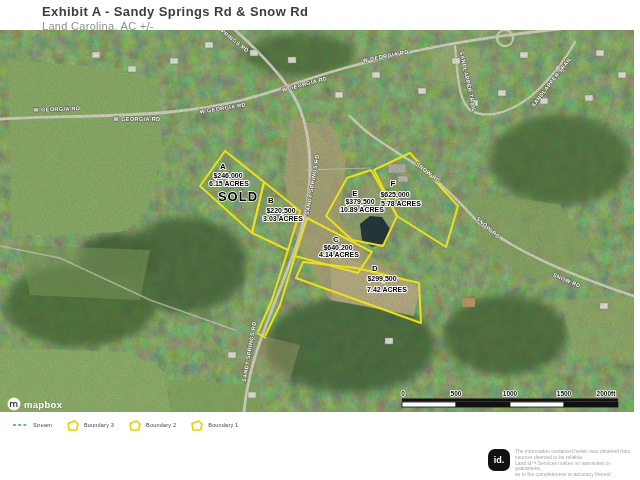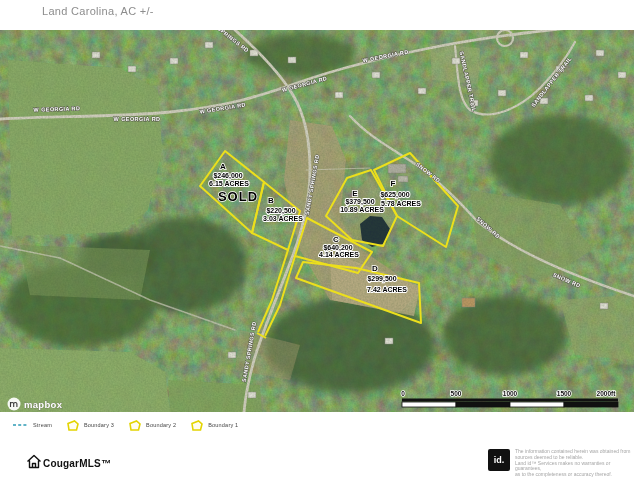--- a/index.html
+++ b/index.html
@@ -22,31 +22,32 @@
   .mbx{font:600 9.5px "Liberation Sans",sans-serif;fill:#ffffff;stroke:#6b6b60;stroke-width:.5px;paint-order:stroke;letter-spacing:.3px;}
   
   .legend{position:absolute;left:0;top:412px;width:640px;height:26px;background:#ffffff;
           display:flex;align-items:center;padding-left:12px;box-sizing:border-box;gap:14px;}
   .legend-item{display:flex;align-items:center;gap:5px;}
   .legend-label{font-size:5.5px;color:#444;letter-spacing:.2px;}
   
   .footer{position:absolute;left:0;top:438px;width:640px;height:42px;background:#ffffff;}
   .brand{position:absolute;left:26px;top:16px;display:flex;align-items:flex-end;gap:1px;}
   .brand-text{font-size:10px;font-weight:700;color:#111;letter-spacing:.2px;}
-  .idbadge{position:absolute;left:488px;top:11px;width:22px;height:22px;background:#111;border-radius:2px;
+  .idbadge{position:absolute;left:488px;top:11px;width:22px;height:22px;background:#111;border-radius:7px;
            display:flex;align-items:center;justify-content:center;}
   .idbadge span{color:#fff;font-size:9px;font-weight:800;}
   .disclaimer{position:absolute;left:515px;top:11px;width:122px;font-size:5px;line-height:5.8px;color:#a6a6a6;}
 </style>
 </head>
 <body>
 
 <div class="canvas">
 
   <div class="header">
+    <div class="title">Exhibit A - Sandy Springs Rd &amp; Snow Rd</div>
     <div class="subtitle">Land Carolina,  AC +/-</div>
   </div>
 
   <div class="map-wrap">
   <svg width="634" height="382" viewBox="0 30 634 382" xmlns="http://www.w3.org/2000/svg">
     <defs>
       <filter id="forest" x="0%" y="0%" width="100%" height="100%">
         <feTurbulence type="fractalNoise" baseFrequency="0.09 0.08" numOctaves="4" seed="5"></feTurbulence>
         <feColorMatrix type="matrix" values="0.30 0 0 0 0.10  0 0.45 0 0 0.16  0 0 0.22 0 0.05  0 0 0 0 1"></feColorMatrix>
       </filter>
@@ -233,26 +234,20 @@
     </div>
     <div class="legend-item">
       <svg width="13" height="11" viewBox="0 0 13 11">
         <path d="M2,3.5 L8.5,1 L12,4 L10.5,10 L3,10 Z" fill="#fffdf0" stroke="#e3d400" stroke-width="1.6"></path>
       </svg>
       <span class="legend-label">Boundary 1</span>
     </div>
   </div>
 
   <div class="footer">
-    <div class="brand">
-      <svg width="16" height="15" viewBox="0 0 16 15">
-        <path d="M1.5,7.5 L8,1.5 L14.5,7.5 M3.5,6.5 V13.5 H12.5 V6.5 M6.5,13.5 V9.5 H9.5 V13.5" fill="none" stroke="#111" stroke-width="1.4" stroke-linejoin="round"></path>
-      </svg>
-      <span class="brand-text">CougarMLS™</span>
-    </div>
     <div class="idbadge">
       <span>id.</span>
     </div>
     <div class="disclaimer">
       <div>The information contained herein was obtained from</div>
       <div>sources deemed to be reliable.</div>
       <div>Land id™ Services makes no warranties or guarantees,</div>
       <div>as to the completeness or accuracy thereof.</div>
     </div>
   </div>

